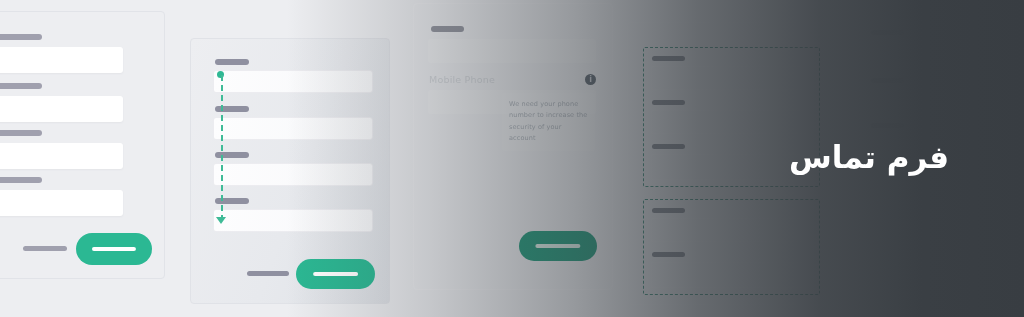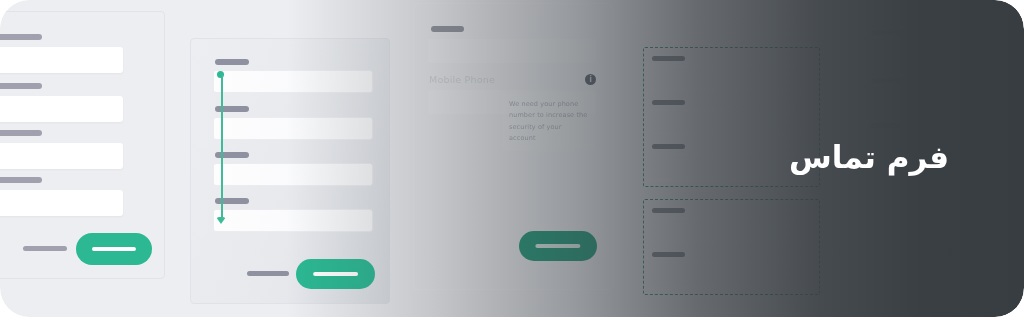--- a/index.html
+++ b/index.html
@@ -1,15 +1,15 @@
 <!DOCTYPE html>
 <html><head>
 <meta charset="utf-8">
 <style>
-  * { box-sizing: border-box; margin: 0; padding: 0; border-radius: 29px; }
+  * { box-sizing: border-box; margin: 0; padding: 0; }
 
   html, body {
     width: 1024px;
     height: 317px;
     overflow: hidden;
     font-family: "DejaVu Sans", "Liberation Sans", sans-serif;
   }
 
   #stage {
     position: relative;

